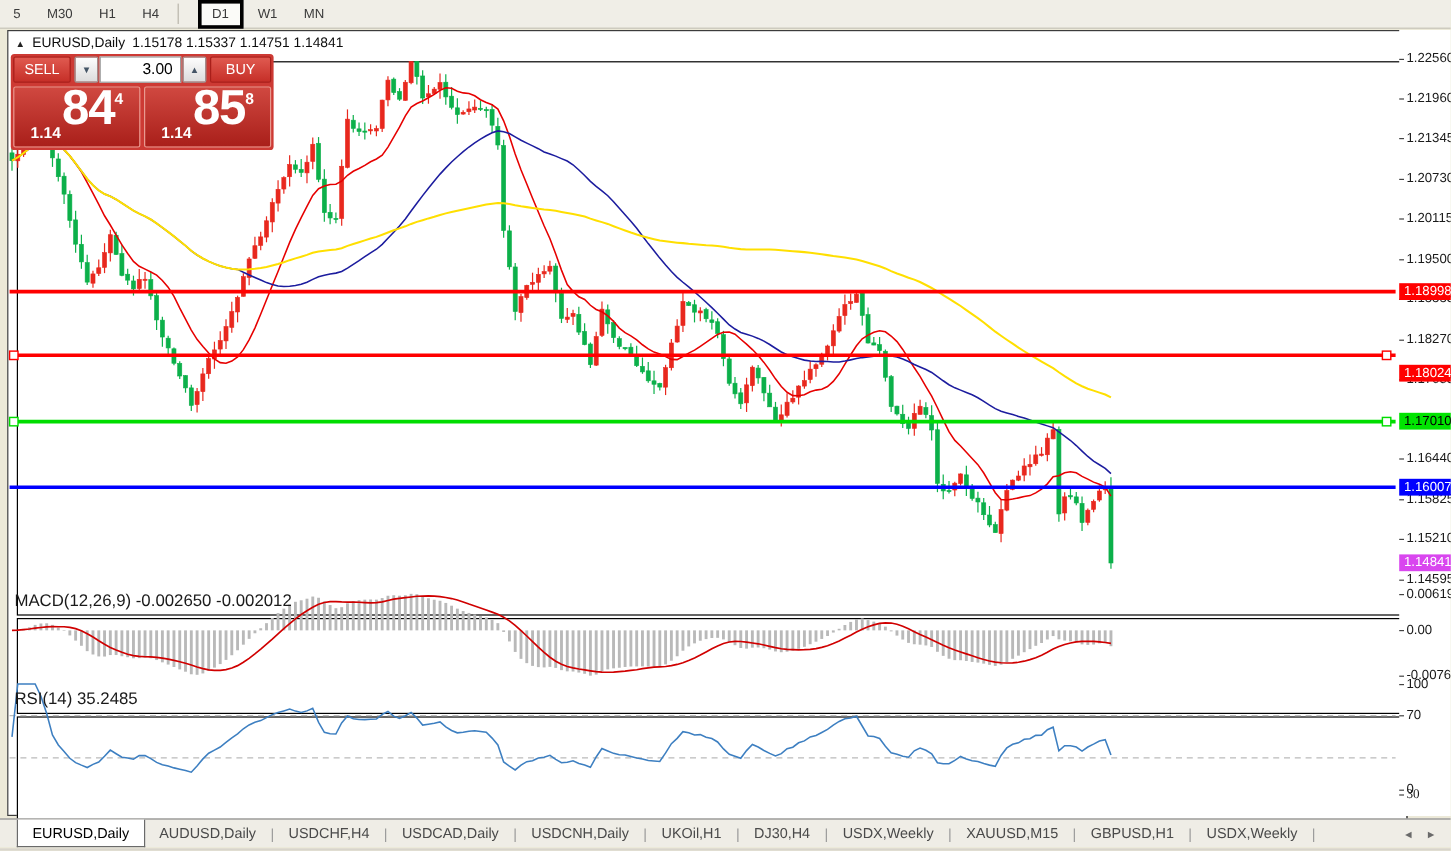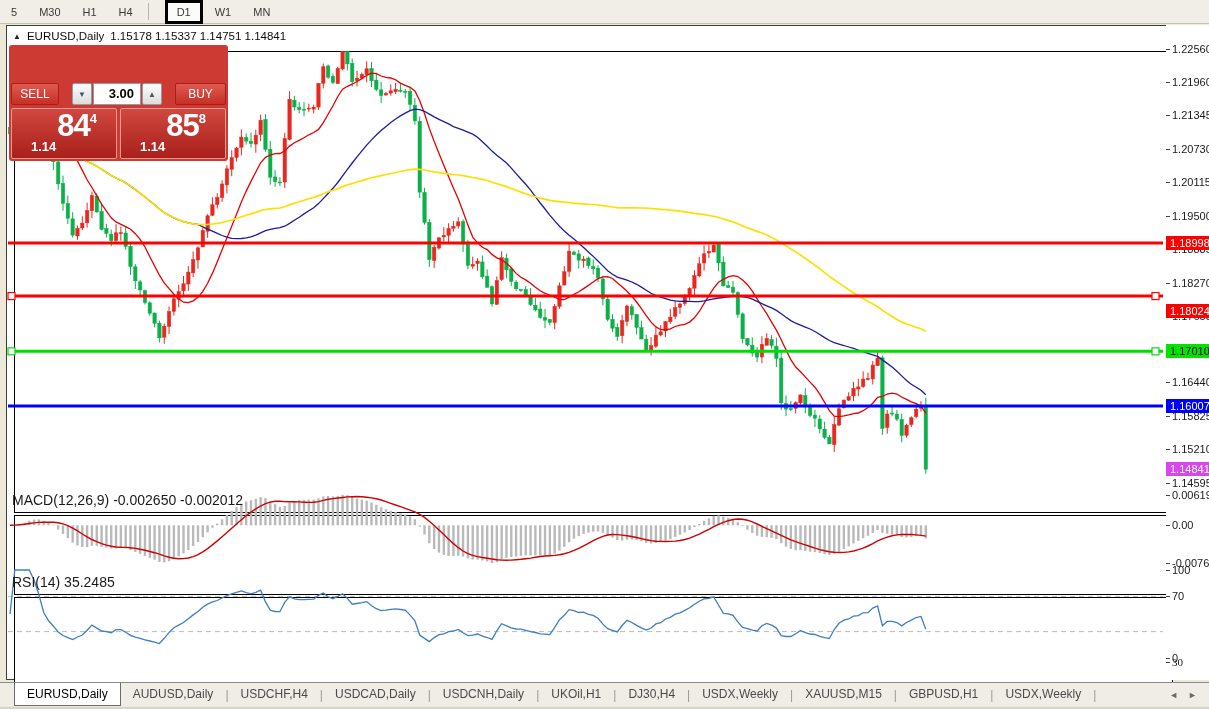--- a/index.html
+++ b/index.html
@@ -25,34 +25,34 @@
   #plot{position:absolute;left:0;top:0;z-index:5;pointer-events:none;}
 
   
   .title-row{position:absolute;left:13px;top:30px;z-index:6;font-size:11.5px;color:#0d0d0d;
     display:flex;align-items:center;gap:6px;white-space:nowrap;}
   .title-tri{font-size:8px;color:#222;}
 
   
   .trade-panel{position:absolute;left:9px;top:45px;z-index:7;width:219px;background:#cd3a34;
     padding:2px;border-radius:3px;}
-  .tp-row1{display:flex;gap:13px;height:22px;margin-top:36px;}
+  .tp-row1{display:flex;gap:3px;height:22px;}
   .tp-btn{flex:0 0 48px;background:linear-gradient(#e05a50,#c62f28);color:#fff;border:1px solid #a81f1a;
     border-radius:2px;font-size:12px;font-family:"Liberation Sans",sans-serif;cursor:pointer;padding:0;}
   .tp-btn.buy{flex:0 0 51px;}
   .tp-spin{flex:1;display:flex;gap:1px;}
   .spin-btn{width:20px;background:linear-gradient(#fdfdfd,#dcdcdc);border:1px solid #9a9a9a;
     color:#456;font-size:8px;padding:0;cursor:pointer;border-radius:2px;}
   .tp-vol{flex:1;background:#fff;border:1px solid #9a9a9a;font-size:13px;color:#000;
-    text-align:right;padding:2px 6px 0 0;font-weight:bold;}
+    text-align:right;padding:2px 6px 0 0;}
   .tp-row2{display:flex;gap:3px;margin-top:3px;}
   .tp-price{flex:1;height:51px;background:linear-gradient(#d04840,#a91f1a);border:1px solid #e89a90;
     border-radius:2px;color:#fff;display:flex;justify-content:center;}
   .tp-small{font-size:13px;font-weight:bold;align-self:flex-end;margin:0 1px 4px 0;}
-  .tp-big{font-size:31px;font-weight:bold;line-height:33px;letter-spacing:-1px;}
+  .tp-big{font-size:41px;font-weight:bold;line-height:33px;letter-spacing:-1px;}
   .tp-sup{font-size:13px;font-weight:bold;margin-top:2px;}
 
   
   .ind-label{position:absolute;z-index:6;font-size:14px;color:#1a1a1a;white-space:nowrap;}
   .macd-label{left:12px;top:492px;}
   .rsi-label{left:12px;top:574px;}
 
   
   .axis-col{position:absolute;left:1166px;top:25px;width:43px;height:655px;background:#fff;z-index:6;}
   .axis-tick{position:absolute;left:6px;transform:translateY(-50%);font-size:11px;color:#1a1a1a;white-space:nowrap;}

